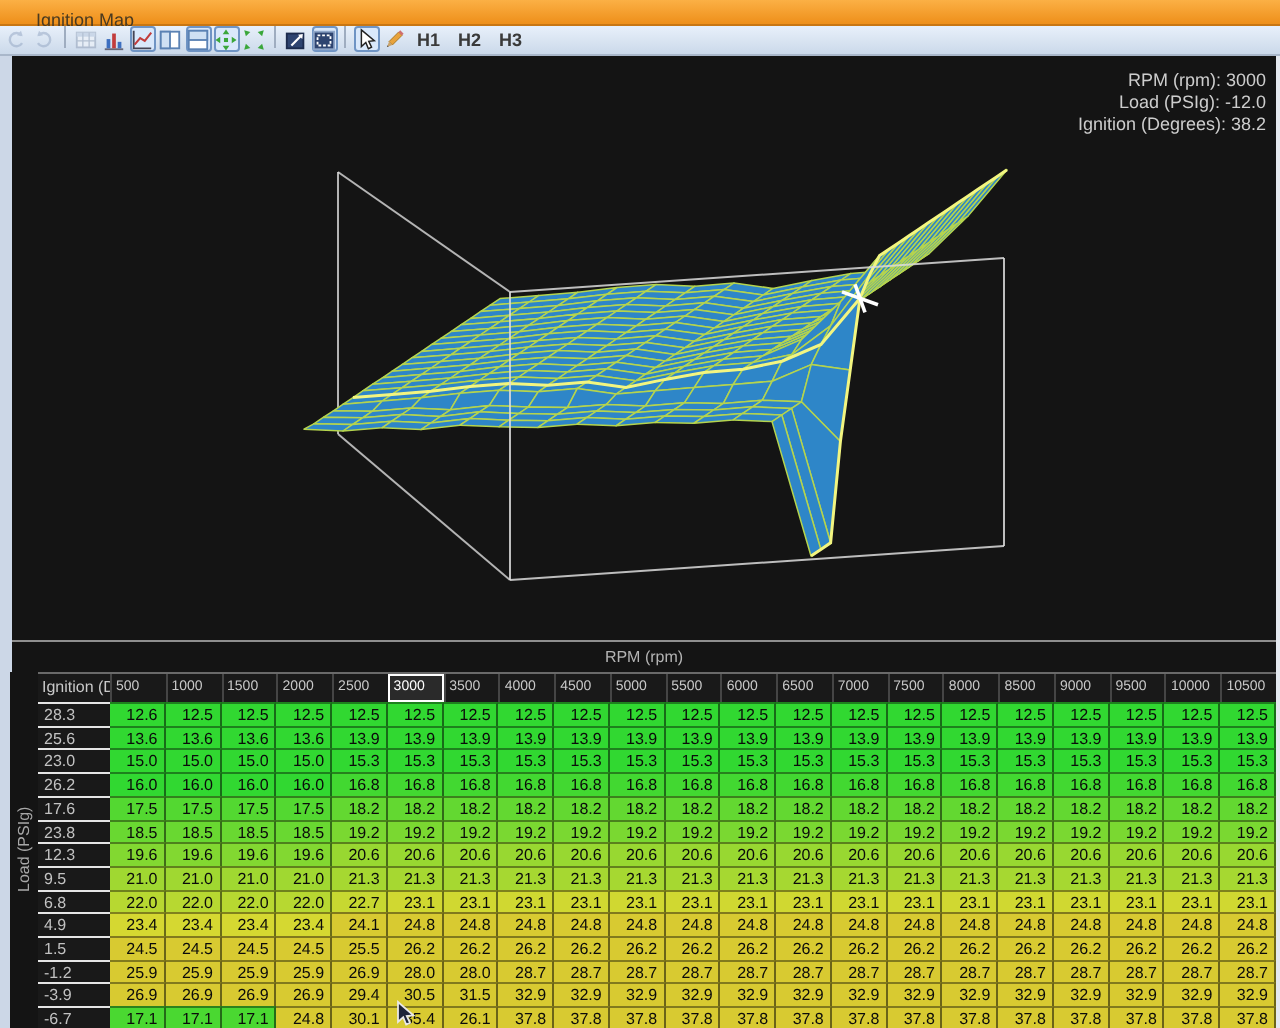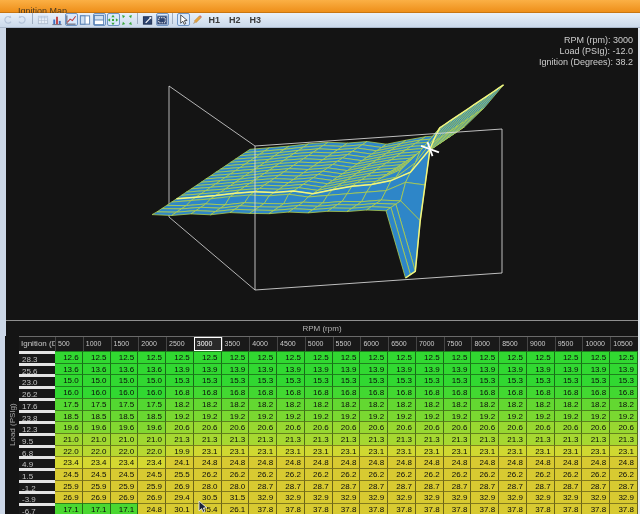--- a/index.html
+++ b/index.html
@@ -30,21 +30,21 @@
     writing-mode:vertical-rl;transform:rotate(180deg)}
   .maptable{position:absolute;left:19px;top:336px;width:619px;display:grid;
     grid-template-columns:36px repeat(21,1fr);grid-template-rows:14px repeat(14,11.71px);
     border-top:1px solid #6a6a6a;background:#101010}
   .ccell{font-size:8px;color:#c9c9c9;background:#191919;line-height:14px;padding-left:2px;
     overflow:hidden;white-space:nowrap}
   .hcell{font-size:7px;color:#c9c9c9;background:#191919;line-height:13px;padding-left:2px;
     border-left:1px solid #454545;box-sizing:border-box;overflow:hidden;white-space:nowrap}
   .hcell.sel{border:1px solid #ffffff;color:#ffffff;background:#2a2a2a;line-height:12px}
   .rcell{font-size:8px;color:#c2c2c2;background:#191919;line-height:11.7px;padding-left:3px;
-    border-top:3px solid #e5e5e5;box-sizing:border-box}
+    border-top:1px solid #e5e5e5;box-sizing:border-box}
   .dcell{font-size:8px;color:#0b0b0b;text-align:right;padding-right:3px;line-height:11.7px;
     border-right:1px solid rgba(0,0,0,.5);border-top:1px solid rgba(0,0,0,.4);box-sizing:border-box;
     overflow:hidden;white-space:nowrap}
   .mouse-cursor{position:absolute;left:198px;top:500px;width:12px;height:15px;pointer-events:none}
 </style>
 </head>
 <body>
 
 <div class="titlebar">
   <span>Ignition Map</span>
@@ -669,21 +669,21 @@
     <div class="dcell" style="background: rgb(166, 216, 49);">21.3</div>
     <div class="dcell" style="background: rgb(166, 216, 49);">21.3</div>
     <div class="dcell" style="background: rgb(166, 216, 49);">21.3</div>
     <div class="dcell" style="background: rgb(166, 216, 49);">21.3</div>
     <div class="dcell" style="background: rgb(166, 216, 49);">21.3</div>
     <div class="rcell">6.8</div>
     <div class="dcell" style="background: rgb(183, 216, 49);">22.0</div>
     <div class="dcell" style="background: rgb(183, 216, 49);">22.0</div>
     <div class="dcell" style="background: rgb(183, 216, 49);">22.0</div>
     <div class="dcell" style="background: rgb(183, 216, 49);">22.0</div>
-    <div class="dcell" style="background: rgb(199, 216, 49);">19.9</div>
+    <div class="dcell" style="background: rgb(199, 216, 49);">22.7</div>
     <div class="dcell" style="background: rgb(208, 216, 49);">23.1</div>
     <div class="dcell" style="background: rgb(208, 216, 49);">23.1</div>
     <div class="dcell" style="background: rgb(208, 216, 49);">23.1</div>
     <div class="dcell" style="background: rgb(208, 216, 49);">23.1</div>
     <div class="dcell" style="background: rgb(208, 216, 49);">23.1</div>
     <div class="dcell" style="background: rgb(208, 216, 49);">23.1</div>
     <div class="dcell" style="background: rgb(208, 216, 49);">23.1</div>
     <div class="dcell" style="background: rgb(208, 216, 49);">23.1</div>
     <div class="dcell" style="background: rgb(208, 216, 49);">23.1</div>
     <div class="dcell" style="background: rgb(208, 216, 49);">23.1</div>

